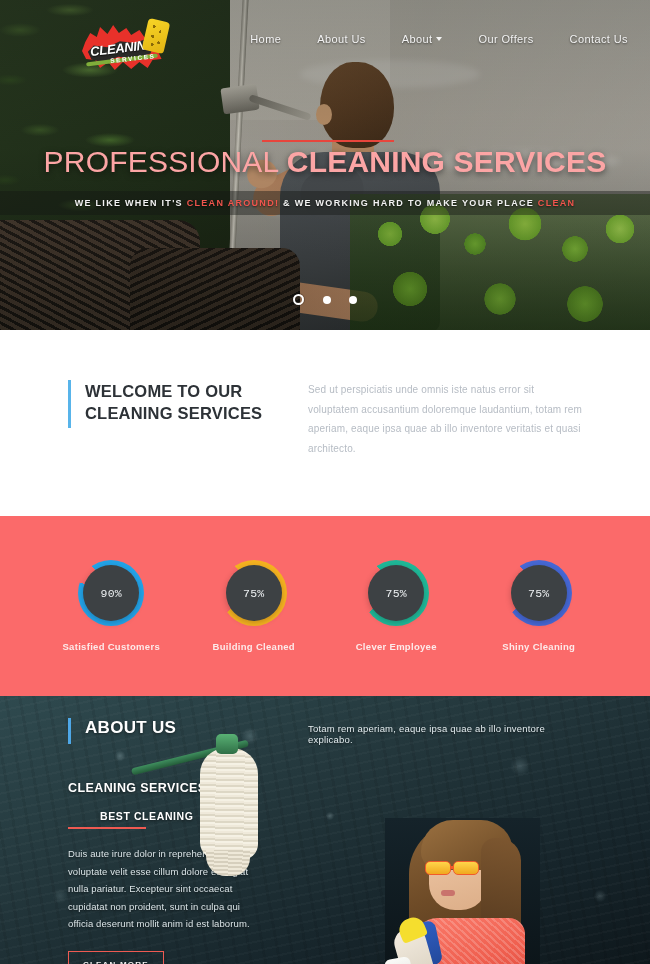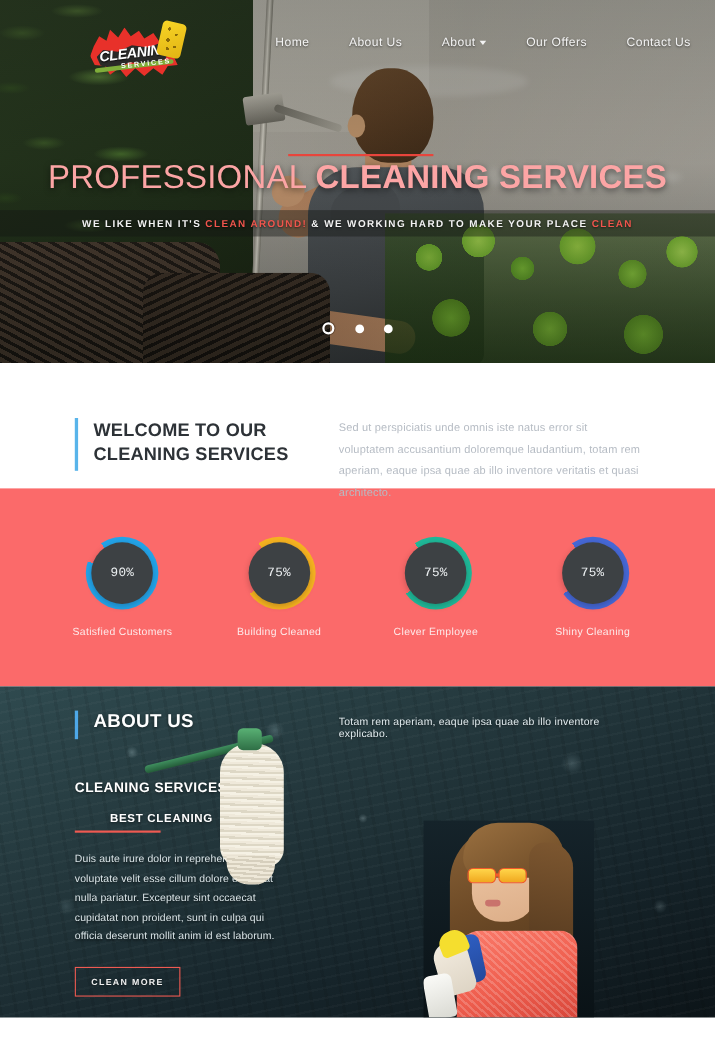--- a/index.html
+++ b/index.html
@@ -227,21 +227,21 @@
     display:inline-block; width:8px; height:8px; border-radius:50%;
     background:#fff; margin:0 7px; vertical-align:middle;
   }
   .dot.active {
     width:11px; height:11px; background:transparent;
     border:2px solid #fff; box-shadow:0 0 0 1px rgba(0,0,0,.25);
   }
 
   
   .welcome {
-    height:114px; background:#fff; display:flex; align-items:flex-start;
+    height:186px; background:#fff; display:flex; align-items:flex-start;
     padding:50px 68px 0 68px;
     border-radius:29px;
   }
   .w-left { width:215px; display:flex; gap:14px; }
   .accent-bar { width:3px; height:48px; background:#58b4ea; flex:0 0 3px; }
   .w-title {
     font-size:16.5px; font-weight:bold; color:#2d3237;
     line-height:1.35; letter-spacing:.2px;
   }
   .w-right { flex:1; padding-left:25px; }
@@ -265,21 +265,21 @@
     width:56px; height:56px; border-radius:50%;
     background:#3d4144; display:flex; align-items:center; justify-content:center;
     position:absolute; left:5px; top:5px;
     box-shadow:0 2px 6px rgba(0,0,0,.22);
   }
   .ring .pct {
     font-size:11.5px; color:#eceff1; font-weight:400; letter-spacing:.3px;
     position:relative; z-index:2;font-family:Liberation Mono, monospace;
   }
   .c-label {
-    margin-top:15px; font-size:9.5px; color:#fdeaea; letter-spacing:.3px;
+    margin-top:15px; font-size:9.5px; color:#fdeaea; letter-spacing:.3px;font-weight:bold;
   }
 
   
   .about {
     position:relative; height:301px; overflow:hidden;
     background:
       radial-gradient(circle 8px at 120px 60px, rgba(190,215,220,.28) 0%, transparent 70%),
       radial-gradient(circle 12px at 250px 40px, rgba(180,210,215,.22) 0%, transparent 70%),
       radial-gradient(circle 6px at 330px 120px, rgba(200,225,230,.25) 0%, transparent 70%),
       radial-gradient(circle 14px at 520px 70px, rgba(175,205,212,.2) 0%, transparent 70%),

